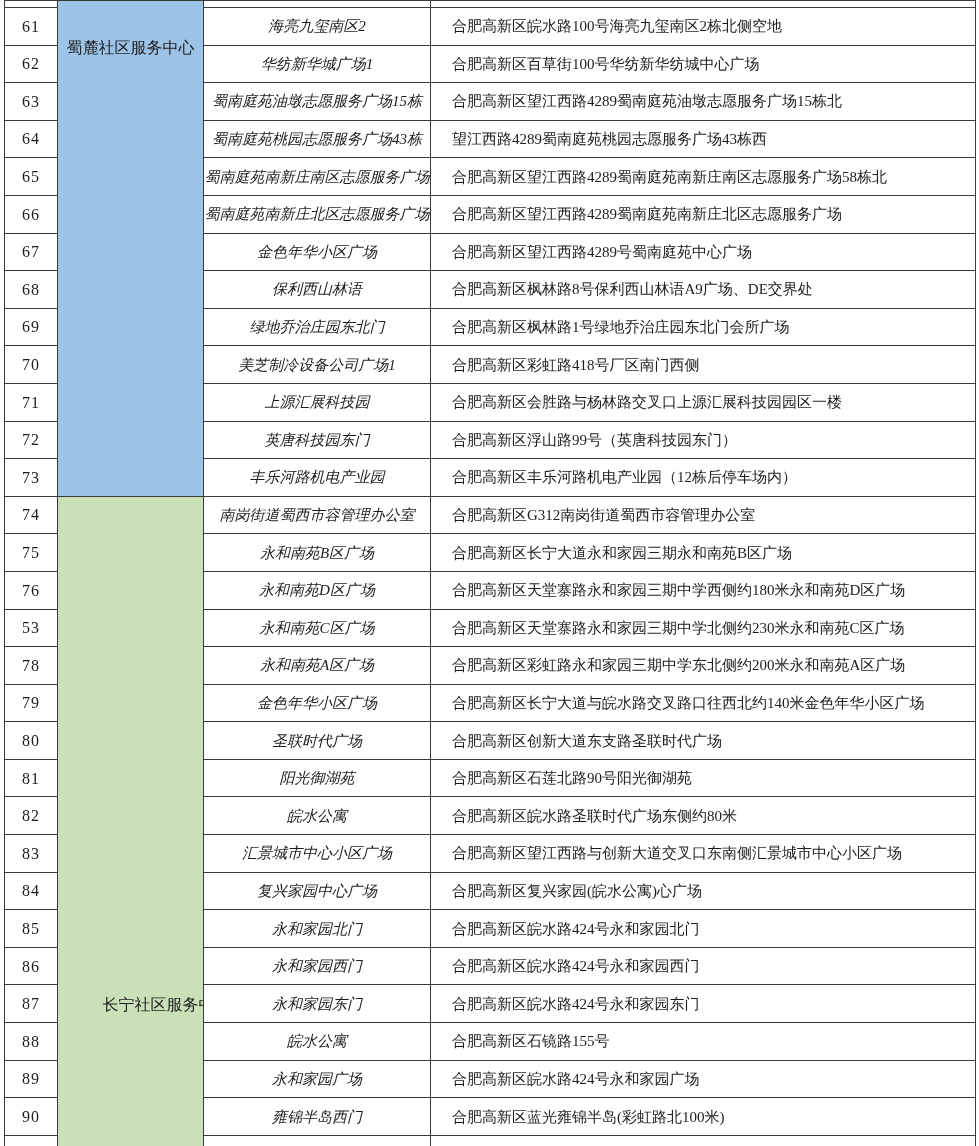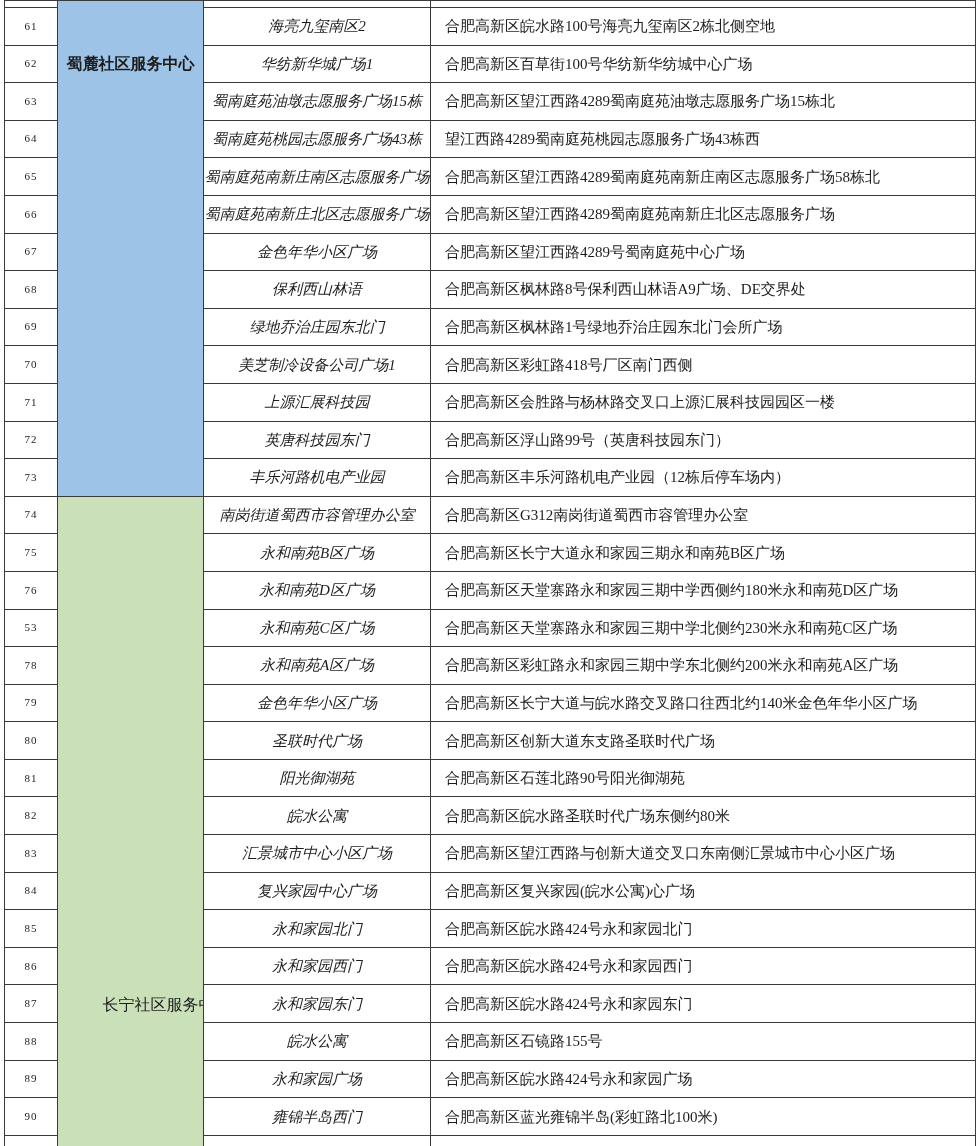--- a/index.html
+++ b/index.html
@@ -25,35 +25,35 @@
     color: #1c1c1c;
     font-size: 15px;
     line-height: 1.2;
     white-space: nowrap;
     overflow: hidden;
     vertical-align: middle;
   }
   tr.partial-top td { height: 6px; }
   tr.data-row td { height: 36.6px; }
   tr.partial-bottom td { height: 14px; }
-  .num-cell { text-align: center; font-size: 11px; letter-spacing: 1px; }
+  .num-cell { text-align: center; font-size: 16px; letter-spacing: 1px; }
   .site-cell { text-align: center; font-style: italic; }
-  .addr-cell { text-align: left; padding-left: 14px; padding-right: 3px; }
+  .addr-cell { text-align: left; padding-left: 21px; padding-right: 3px; }
   .group-cell { position: relative; }
   .group-label {
     position: absolute;
     left: 0;
     width: 100%;
     text-align: center;
     font-size: 16px;
     transform: translateY(-50%);
     white-space: nowrap;
     color: #1c1c1c;
   }
-  .group-label-0 { top: 63px; font-weight: bold; }
+  .group-label-0 { top: 47px; }
   .group-label-1 { top: 508px; padding-left: 36px; }
 </style>
 </head>
 <body>
 
 <div class="page">
   <table class="sites">
     <colgroup>
       <col style="width:53px">
       <col style="width:146px">

